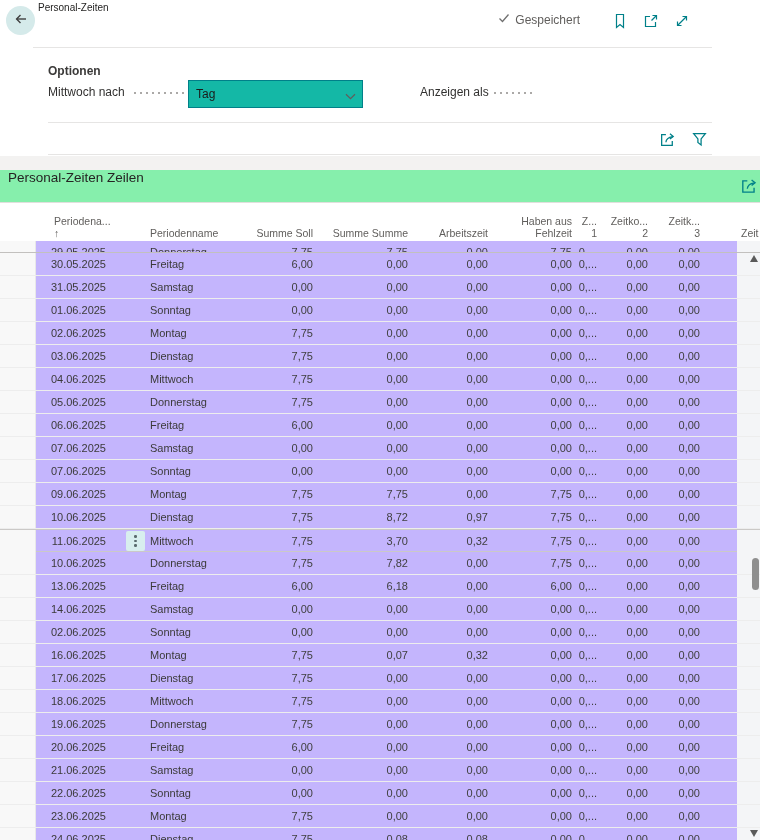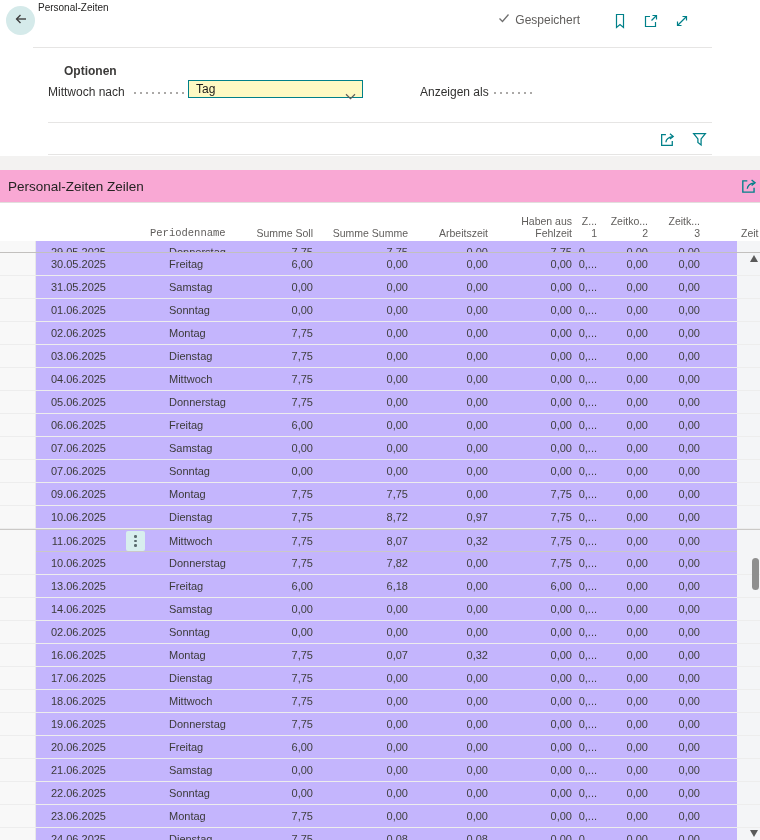--- a/index.html
+++ b/index.html
@@ -15,64 +15,64 @@
   .topbar-right{position:absolute;right:69px;top:12px;display:flex;align-items:flex-start;gap:13px;}
   .saved{display:flex;align-items:center;gap:5px;font-size:12px;color:#605e5c;margin-right:18px;}
   .tb-icon{display:flex;align-items:center;justify-content:center;width:18px;height:18px;cursor:pointer;color:var(--accent);}
 
   .divider{position:absolute;height:0;border-top:1px solid #e6e5e4;}
   .d1{top:47px;left:33px;right:48px;}
   .d2{top:122px;left:48px;right:48px;}
   .d3{top:154px;left:48px;right:48px;}
 
   
-  .options-title{position:absolute;left:64px;top:64px;font-size:12px;font-weight:700;color:#3b3a39;}
+  .options-title{position:absolute;left:48px;top:64px;font-size:12px;font-weight:700;color:#3b3a39;}
   .f-label{position:absolute;font-size:12px;color:#323130;top:85px;}
   #lbl1{left:48px;} #lbl2{left:420px;}
   .dots{position:absolute;top:92px;height:2px;
         background:repeating-linear-gradient(to right,#aba9a7 0 2px,transparent 2px 6px);}
   #dots1{left:134px;width:50px;} #dots2{left:494px;width:38px;}
-  .select{position:absolute;top:80px;height:18px;box-sizing:border-box;background:#fef9c3;
+  .select{position:absolute;top:80px;height:28px;box-sizing:border-box;background:#14b8a6;
           border:1px solid #a19f9d;border-bottom-color:#8a8886;display:flex;align-items:center;
           padding:0 22px 0 7px;font-size:12px;color:#1b1a19;cursor:pointer;}
   .select.focused{border:1.5px solid var(--accent);}
   #sel1{left:188px;width:175px;} #sel2{left:535px;width:177px;}
   .select .chev{position:absolute;right:6px;top:8px;}
 
   
   .filter-icons{position:absolute;top:131px;right:52px;display:flex;gap:15px;}
   .filter-icons .tb-icon{width:17px;height:17px;}
 
   .band{position:absolute;top:156px;left:0;width:760px;height:14px;background:#f3f2f1;}
 
   
   .list-head{position:absolute;top:170px;left:0;width:760px;height:33px;box-sizing:border-box;
-             border-bottom:1px solid #e1dfdd;display:flex;align-items:center;background:#f9a8d4;}
+             border-bottom:1px solid #e1dfdd;display:flex;align-items:flex-start;background:#86efac;}
   .list-title{margin-left:8px;font-size:13.5px;color:#252423;}
   .share2{position:absolute;right:2px;top:7px;color:var(--accent);cursor:pointer;}
 
   .grid{display:grid;grid-template-columns:36px 70px 42px 92px 73px 95px 80px 84px 25px 51px 52px 37px 1fr;}
 
   .thead{position:absolute;top:203px;left:0;width:760px;height:38px;align-items:end;background:#fff;}
   .th{font-size:10.5px;line-height:12px;color:#605e5c;padding-bottom:2px;white-space:nowrap;overflow:hidden;}
   .th span{display:block;}
   .th-right{text-align:right;}
   .th-perioden{grid-column:2/4;padding-left:18px;}
-  .th-name{grid-column:4;padding-left:2px;font-family:Liberation Mono, monospace;}
+  .th-name{grid-column:4;padding-left:2px;}
   .th-zeit{grid-column:13;padding-left:4px;}
 
   .tbody{position:absolute;top:241px;left:0;width:760px;height:599px;overflow:hidden;background:#c4b5fd;}
   .row{height:23px;box-sizing:border-box;border-bottom:1px solid #ededed;align-items:start;}
   .row.clip-top{height:12px;overflow:hidden;border-bottom:1px solid #c2c0be;}
   .row.selected{border-top:1px solid #cbc9c7;border-bottom-color:#cbc9c7;}
   .row>div{height:22px;line-height:22px;font-size:11px;white-space:nowrap;overflow:hidden;}
   .cell-gutter{background:#f8f8f8;border-right:1px solid #e8e8e8;box-sizing:border-box;}
   .cell-date{text-align:right;color:#3b3a39;}
   .cell-menuslot{display:flex;align-items:center;justify-content:flex-end;padding-right:3px;box-sizing:border-box;}
-  .cell-name{padding-left:2px;color:#3b3a39;margin-left:19px;}
+  .cell-name{padding-left:2px;color:#3b3a39;}
   .cell-num{text-align:right;color:#404040;}
   .cell-empty{}
   .cell-filler{background:#f4f5f7;}
   .menu-btn{width:19px;height:20px;border-radius:2px;background:var(--accent-light);
             display:flex;flex-direction:column;align-items:center;justify-content:center;cursor:pointer;}
   .menu-btn i{display:block;width:2.5px;height:2.5px;border-radius:50%;background:#5a6b6e;margin:1px 0;}
 
   
   .sb-up{position:absolute;right:2px;top:255px;width:0;height:0;cursor:pointer;
          border-left:4.5px solid transparent;border-right:4.5px solid transparent;border-bottom:7px solid #5a5a5a;}
@@ -174,20 +174,24 @@
           <g fill="none" stroke="currentColor" stroke-width="1.2">
             <path d="M12.5 9.5 v4 h-10 v-10 h4"></path>
             <path d="M6.5 10.5 Q6.7 6.2 12.8 5.2"></path>
             <polyline points="10.3,2.6 13.4,5.1 10.3,7.6"></polyline>
           </g>
         </svg>
     </span>
   </div>
 
   <div class="grid thead">
+    <div class="th th-perioden">
+      <span>Periodena...</span>
+        <span>↑</span>
+    </div>
     <div class="th th-name">
       <span>Periodenname</span>
     </div>
     <div class="th th-right" style="grid-column:5">
       <span>Summe Soll</span>
     </div>
     <div class="th th-right" style="grid-column:6">
       <span>Summe Summe</span>
     </div>
     <div class="th th-right" style="grid-column:7">
@@ -415,21 +419,21 @@
         <div class="cell-date">11.06.2025</div>
         <div class="cell-menuslot">
           <span class="menu-btn">
             <i></i>
             <i></i>
             <i></i>
           </span>
         </div>
         <div class="cell-name">Mittwoch</div>
         <div class="cell-num">7,75</div>
-        <div class="cell-num">8,07</div>
+        <div class="cell-num">3,70</div>
         <div class="cell-num">0,32</div>
         <div class="cell-num">7,75</div>
         <div class="cell-num">0,...</div>
         <div class="cell-num">0,00</div>
         <div class="cell-num">0,00</div>
         <div class="cell-empty"></div>
         <div class="cell-filler"></div>
       </div>
       <div class="grid row">
         <div class="cell-gutter"></div>

